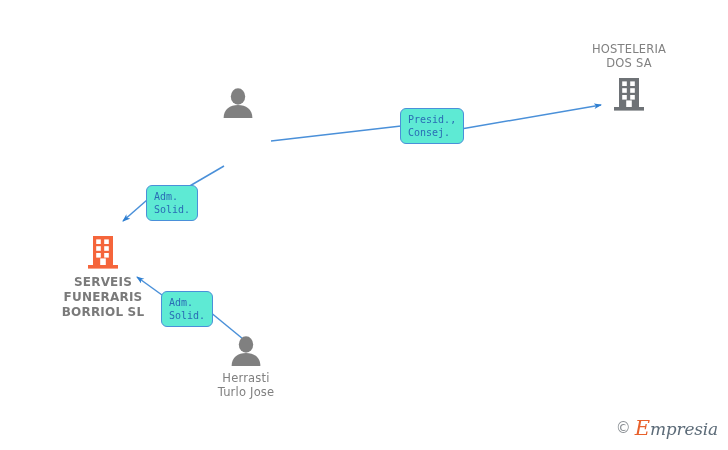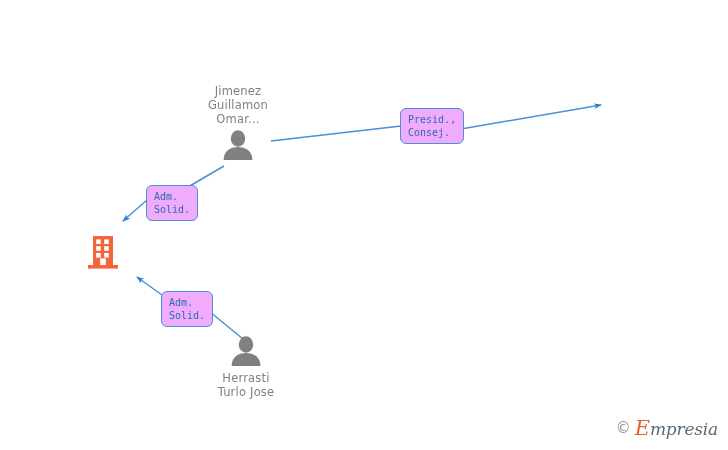--- a/index.html
+++ b/index.html
@@ -34,21 +34,21 @@
   }
   .icon-wrap {
     display: flex;
     justify-content: center;
     align-items: center;
   }
   .edge-label {
     position: absolute;
     border: 1.3px solid #4a90d9;
     border-radius: 6px;
-    background: #f0abfc;
+    background: #5eead4;
     color: #2a6cb5;
     font-family: "DejaVu Sans Mono", monospace;
     font-size: 10px;
     line-height: 13px;
     padding: 4px 7px;
     white-space: pre-line;
     text-align: left;
     box-sizing: border-box;
     z-index: 5;
   }
@@ -106,46 +106,63 @@
     <line x1="224" y1="166" x2="188" y2="187" stroke="#4a90d9" stroke-width="1.5"></line>
 
     <line x1="147" y1="200" x2="123" y2="221" stroke="#4a90d9" stroke-width="1.5" marker-end="url(#arrowblue)"></line>
 
     <line x1="243" y1="339" x2="204" y2="307" stroke="#4a90d9" stroke-width="1.5"></line>
 
     <line x1="162" y1="295" x2="137" y2="277" stroke="#4a90d9" stroke-width="1.5" marker-end="url(#arrowblue)"></line>
   </svg>
 
   <div class="node" style="left:178px; top:84px; width:120px; z-index:3;">
-    <div class="node-label">Jimenez
-Guillamon
-Omar...</div>
     <div class="icon-wrap" style="margin-top:4px;">
       <svg width="34" height="30" viewBox="0 0 34 30">
         <ellipse cx="17" cy="8.5" rx="7.2" ry="8.3" fill="#808080"></ellipse>
         <path d="M2.6,30 C2.6,21.2 9.1,17 17,17 C24.9,17 31.4,21.2 31.4,30 Z" fill="#808080"></path>
       </svg>
     </div>
   </div>
 
+  <div class="node" style="left:569px; top:42px; width:120px; z-index:3;">
+    <div class="node-label">HOSTELERIA
+DOS SA</div>
+    <div class="icon-wrap" style="margin-top:6px;">
+      <svg width="34" height="36" viewBox="0 0 34 36">
+        <rect x="7" y="2" width="20" height="29" fill="#6e7276"></rect>
+        <rect x="2" y="31" width="30" height="3.6" fill="#6e7276"></rect>
+        <rect x="10.2" y="5.4" width="4.6" height="4.6" fill="#ffffff"></rect>
+        <rect x="18.2" y="5.4" width="4.6" height="4.6" fill="#ffffff"></rect>
+        <rect x="10.2" y="12.2" width="4.6" height="4.6" fill="#ffffff"></rect>
+        <rect x="18.2" y="12.2" width="4.6" height="4.6" fill="#ffffff"></rect>
+        <rect x="10.2" y="19" width="4.6" height="4.6" fill="#ffffff"></rect>
+        <rect x="18.2" y="19" width="4.6" height="4.6" fill="#ffffff"></rect>
+        <rect x="14.2" y="24.4" width="5.6" height="6.6" fill="#ffffff"></rect>
+      </svg>
+    </div>
+  </div>
 
   <div class="node" style="left:43px; top:234px; width:120px; z-index:3;">
     <div class="icon-wrap">
       <svg width="34" height="36" viewBox="0 0 34 36">
         <rect x="7" y="2" width="20" height="29" fill="#f5653b"></rect>
         <rect x="2" y="31" width="30" height="3.6" fill="#f5653b"></rect>
         <rect x="10.2" y="5.4" width="4.6" height="4.6" fill="#ffffff"></rect>
         <rect x="18.2" y="5.4" width="4.6" height="4.6" fill="#ffffff"></rect>
         <rect x="10.2" y="12.2" width="4.6" height="4.6" fill="#ffffff"></rect>
         <rect x="18.2" y="12.2" width="4.6" height="4.6" fill="#ffffff"></rect>
         <rect x="10.2" y="19" width="4.6" height="4.6" fill="#ffffff"></rect>
         <rect x="18.2" y="19" width="4.6" height="4.6" fill="#ffffff"></rect>
         <rect x="14.2" y="24.4" width="5.6" height="6.6" fill="#ffffff"></rect>
       </svg>
     </div>
+    <div class="node-label company-main" style="margin-top:5px;">SERVEIS
+FUNERARIS
+BORRIOL  SL</div>
   </div>
 
   <div class="node" style="left:186px; top:336px; width:120px; z-index:3;">
     <div class="icon-wrap">
       <svg width="34" height="30" viewBox="0 0 34 30">
         <ellipse cx="17" cy="8.5" rx="7.2" ry="8.3" fill="#808080"></ellipse>
         <path d="M2.6,30 C2.6,21.2 9.1,17 17,17 C24.9,17 31.4,21.2 31.4,30 Z" fill="#808080"></path>
       </svg>
     </div>
     <div class="node-label" style="margin-top:5px;">Herrasti

